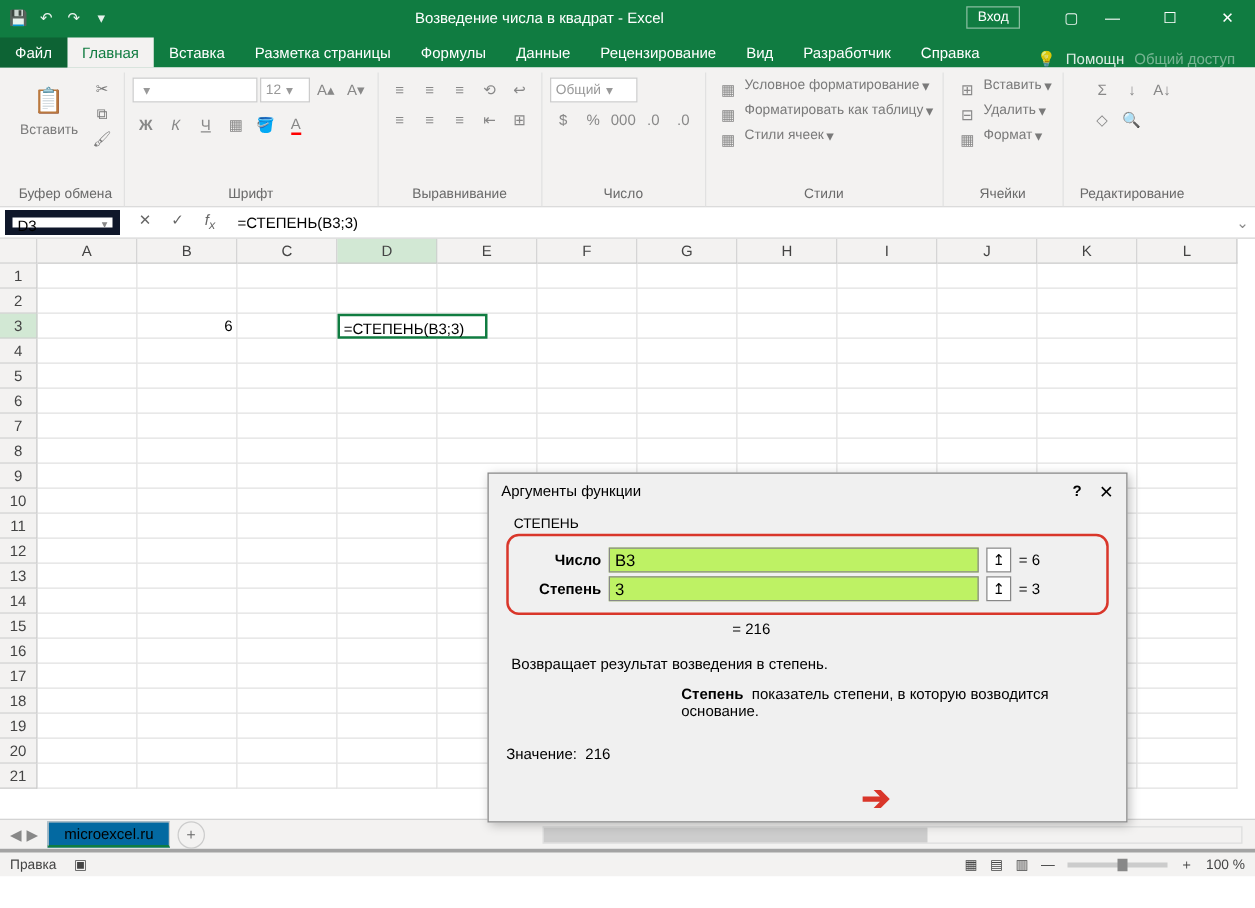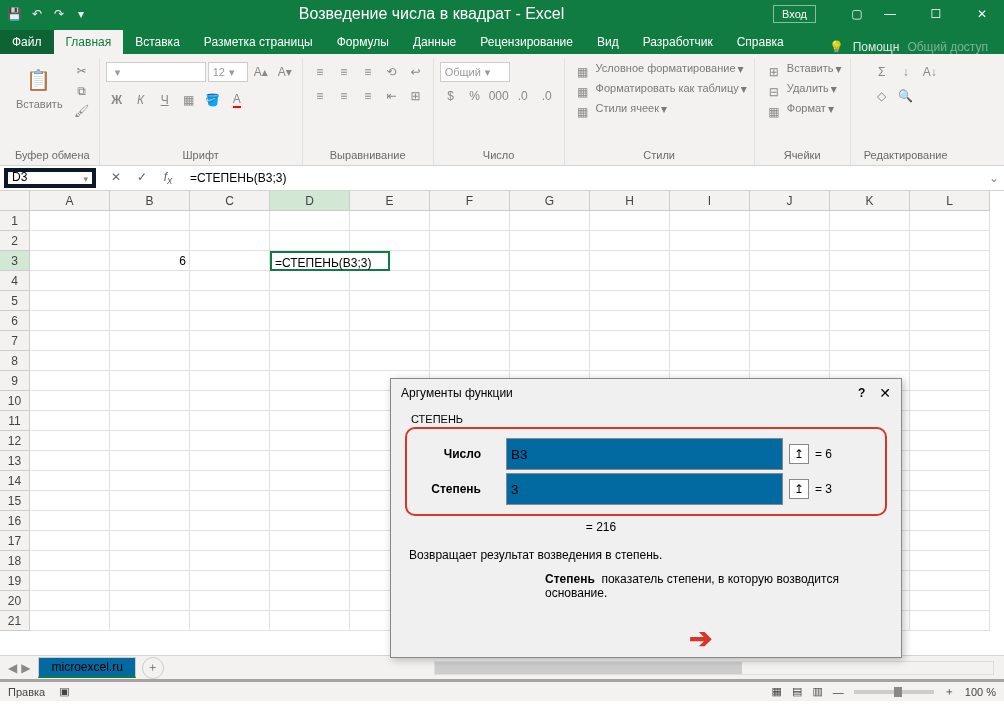--- a/index.html
+++ b/index.html
@@ -2,21 +2,21 @@
 <html><head>
 <meta charset="utf-8">
 <style>
 * { margin: 0; padding: 0; box-sizing: border-box; font-family: "Segoe UI", Tahoma, sans-serif; }
 body { width: 1004px; height: 726px; background: #fff; overflow: hidden; position: relative; font-size: 12px; }
 
 
 .titlebar { height: 28px; background: #107c41; display: flex; align-items: center; color: #fff; }
 .titlebar-left { display: flex; align-items: center; gap: 4px; padding-left: 6px; }
 .tb-ico { width: 18px; height: 18px; display: inline-flex; align-items: center; justify-content: center; opacity: .9; }
-.titlebar-center { flex: 1; text-align: center; font-size: 16px; }
+.titlebar-center { flex: 1; text-align: center; font-size: 12px; }
 .titlebar-right { display: flex; align-items: center; gap: 2px; }
 .login-btn { border: 1px solid rgba(255,255,255,.5); padding: 2px 8px; font-size: 11px; margin-right: 30px; }
 .win-btn { width: 44px; height: 28px; display: inline-flex; align-items: center; justify-content: center; color: #fff; }
 
 
 .ribbon-tabs { height: 26px; background: #107c41; display: flex; align-items: flex-end; color: #fff; }
 .rtab { padding: 5px 12px; font-size: 12px; cursor: pointer; }
 .rtab.active { background: #f3f2f1; color: #107c41; }
 .rtab.file { background: #0d6334; }
 .rtab-right { margin-left: auto; display: flex; align-items: center; gap: 8px; padding-right: 16px; opacity: .85; }
@@ -31,21 +31,21 @@
 .big-btn .icon { width: 32px; height: 32px; display: flex; align-items: center; justify-content: center; font-size: 20px; }
 .mini-stack { display: flex; flex-direction: column; gap: 2px; }
 .mini-btn { width: 22px; height: 18px; display: inline-flex; align-items: center; justify-content: center; font-size: 12px; }
 .combo { border: 1px solid #ccc; background: #fff; padding: 1px 4px; height: 20px; display: inline-flex; align-items: center; gap: 4px; font-size: 11px; color: #999; }
 .font-row { display: flex; gap: 2px; margin-bottom: 4px; }
 .fmt-row { display: flex; gap: 2px; }
 .fmt-btn { width: 22px; height: 20px; display: inline-flex; align-items: center; justify-content: center; border: 1px solid transparent; color: #888; }
 
 
 .fbar { height: 25px; display: flex; align-items: center; border-bottom: 1px solid #d4d4d4; background: #fff; }
-.namebox { width: 92px; border: 4px solid #0f172a; margin: 2px 4px; height: 20px; padding: 0 4px; display: flex; align-items: flex-end; font-size: 12px; }
+.namebox { width: 92px; border: 6px solid #0f172a; margin: 2px 4px; height: 20px; padding: 0 4px; display: flex; align-items: flex-start; font-size: 12px; }
 .namebox::after { content: "▾"; margin-left: auto; color: #888; font-size: 9px; }
 .fb-btns { display: flex; gap: 6px; padding: 0 6px; color: #666; }
 .fb-btn { width: 20px; text-align: center; }
 .fb-input { flex: 1; padding: 0 6px; font-size: 12px; }
 .fb-expand { width: 20px; text-align: center; color: #888; }
 
 
 .grid-wrap { display: flex; height: 464px; }
 .corner { width: 30px; height: 20px; background: #f3f2f1; border-right: 1px solid #ccc; border-bottom: 1px solid #ccc; }
 .col-headers { display: flex; height: 20px; }
@@ -79,21 +79,21 @@
 .dialog { position: absolute; left: 390px; top: 378px; width: 512px; height: 280px; background: #f0f0f0; border: 1px solid #888; box-shadow: 2px 2px 8px rgba(0,0,0,.25); font-size: 12px; }
 .dlg-title { height: 28px; display: flex; align-items: center; padding: 0 10px; }
 .dlg-title span:first-child { flex: 1; }
 .dlg-help { font-weight: bold; margin-right: 14px; }
 .dlg-close { font-size: 14px; }
 .dlg-body { padding: 6px 14px; }
 .fieldset-label { font-size: 11px; padding-left: 6px; margin-bottom: 2px; }
 .arg-box { border: 2px solid #d9362a; border-radius: 10px; padding: 6px 10px; }
 .arg-row { display: flex; align-items: center; gap: 6px; margin: 3px 0; }
 .arg-label { width: 64px; text-align: right; font-weight: bold; }
-.arg-input { flex: 1; border: 1px solid #888; background: #0369a1; height: 32px; padding: 0 4px; margin-left: 19px; }
+.arg-input { flex: 1; border: 1px solid #888; background: #bef264; height: 20px; padding: 0 4px; }
 .arg-ref { width: 20px; height: 20px; border: 1px solid #888; background: #fff; display: inline-flex; align-items: center; justify-content: center; }
 .arg-eq { width: 60px; }
 .result-row { text-align: center; padding: 4px 90px 4px 0; }
 .desc { padding: 10px 4px 4px; }
 .desc-detail { padding: 6px 4px 8px 140px; }
 .dlg-footer { display: flex; align-items: center; padding: 6px 14px 10px; gap: 8px; }
 .dlg-value { flex: 0 0 auto; }
 .dlg-link { color: #0a6e3c; text-decoration: underline; }
 .dlg-spacer { flex: 1; }
 .dlg-btn { min-width: 72px; height: 24px; border: 1px solid #888; background: #e6e6e6; }
@@ -655,14 +655,17 @@
         <div class="arg-ref">↥</div>
         <div class="arg-eq">=  3</div>
       </div>
     </div>
     <div class="result-row">=  216</div>
     <div class="desc">Возвращает результат возведения в степень.</div>
     <div class="desc-detail">
       <b>Степень</b>&nbsp;&nbsp;<span>показатель степени, в которую возводится основание.</span>
     </div>
   </div>
+  <div class="dlg-footer">
+    <span class="dlg-value"><span>Значение:</span>&nbsp;&nbsp;<span>216</span></span>
+  </div>
 </div>
 <div class="arrow">➔</div>
 
 </body></html>

